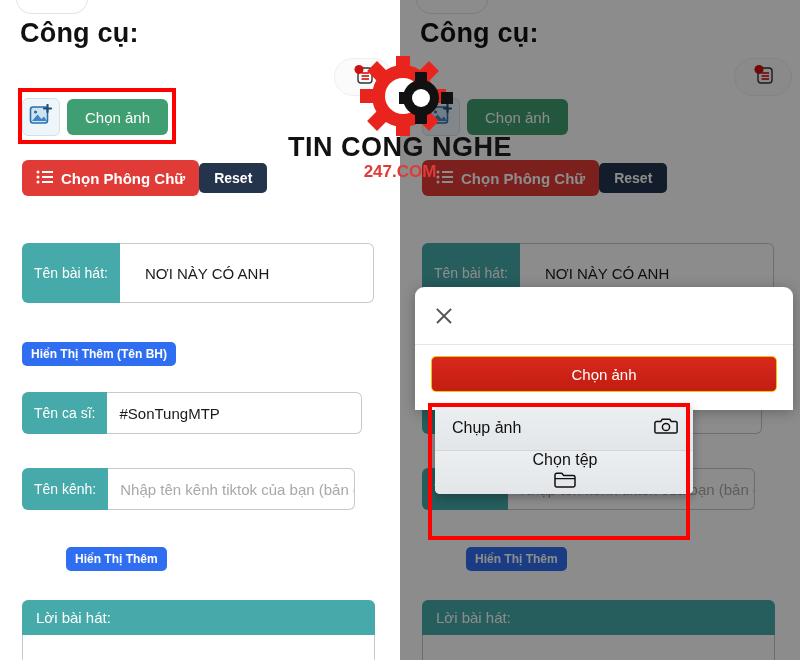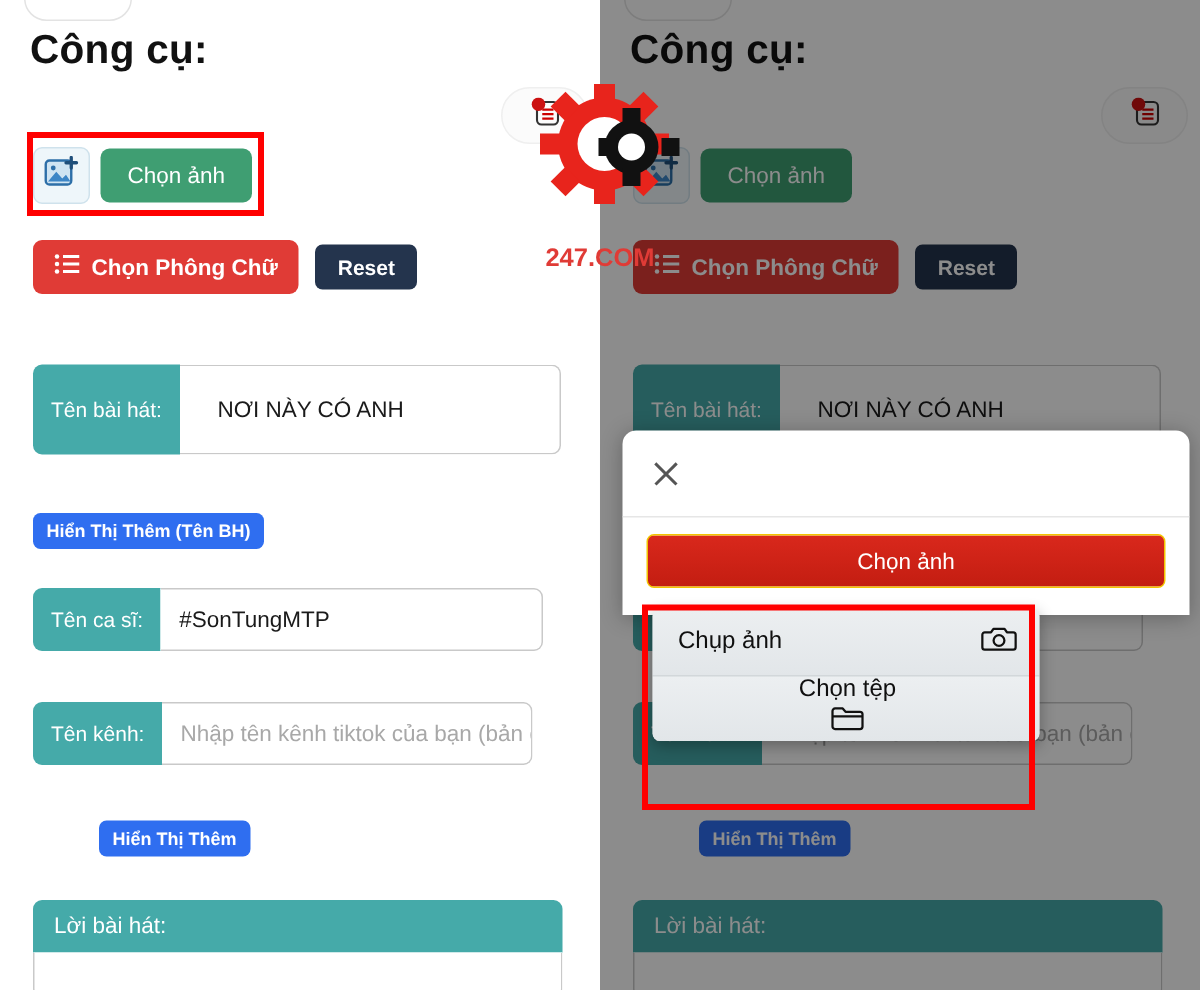--- a/index.html
+++ b/index.html
@@ -44,21 +44,21 @@
     display:flex; align-items:center; justify-content:center;
   }
   .btn-green {
     height:36px; padding:0 18px; border-radius:6px;
     background:#3f9e72; color:#fff; border:none;
     font-size:15px; font-family:"Liberation Sans",sans-serif;
     display:flex; align-items:center; justify-content:center;
   }
 
   
-  .toolrow2 { position:absolute; left:22px; top:160px; display:flex; align-items:center; gap:11px; }
+  .toolrow2 { position:absolute; left:22px; top:160px; display:flex; align-items:center; }
   .btn-red {
     height:36px; padding:0 14px; border-radius:6px;
     background:#e03b36; color:#fff; border:none;
     font-size:15px; font-weight:bold;
     display:flex; align-items:center; gap:8px;
   }
   .btn-dark {
     height:30px; padding:0 15px; border-radius:5px;
     background:#24344d; color:#fff; border:none;
     font-size:14px; font-weight:bold;
@@ -381,16 +381,17 @@
         <g fill="#111">
           <circle cx="66" cy="42" r="18"></circle>
           <rect x="60" y="16" width="12" height="12"></rect>
           <rect x="60" y="56" width="12" height="12"></rect>
           <rect x="44" y="36" width="12" height="12"></rect>
           <rect x="86" y="36" width="12" height="12"></rect>
         </g>
         <circle cx="66" cy="42" r="9" fill="#ffffff"></circle>
       </svg>
     </span>
+    <div class="wm-txt">TIN CONG NGHE</div>
     <div class="wm-sub">247.COM</div>
   </div>
 
 </div>
 
 </body></html>

